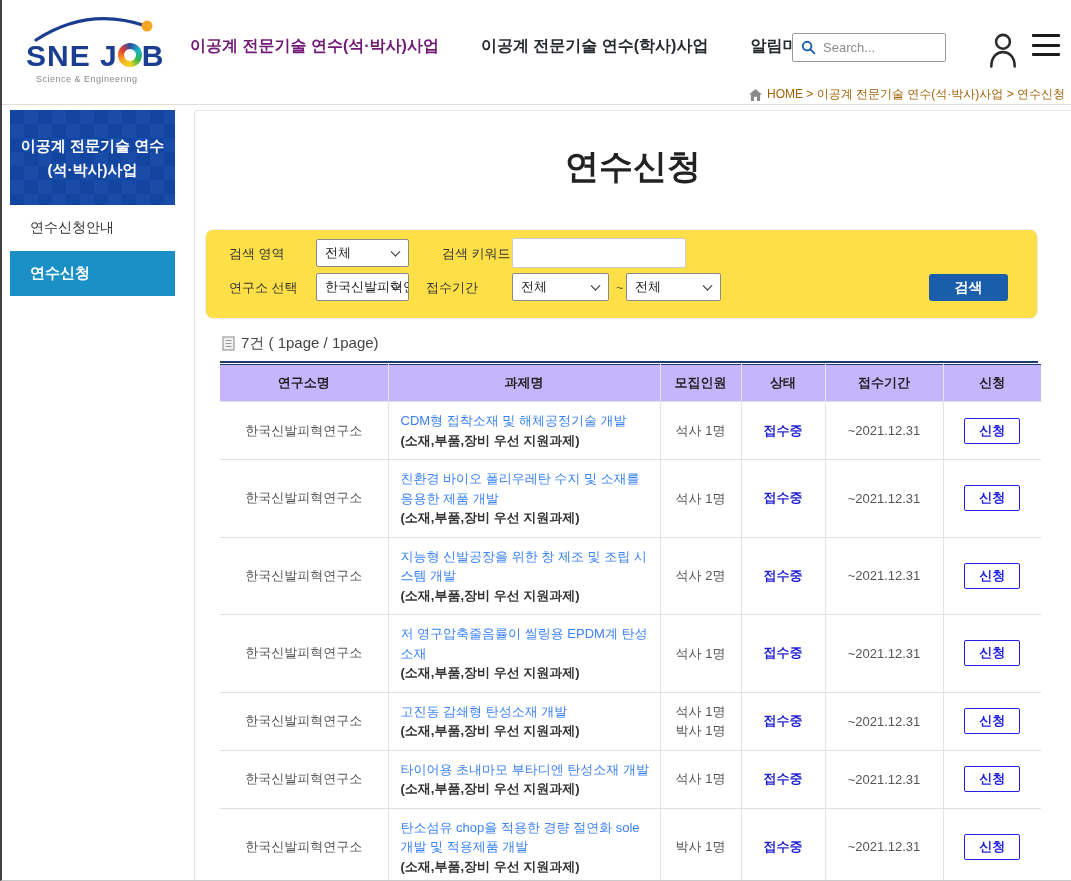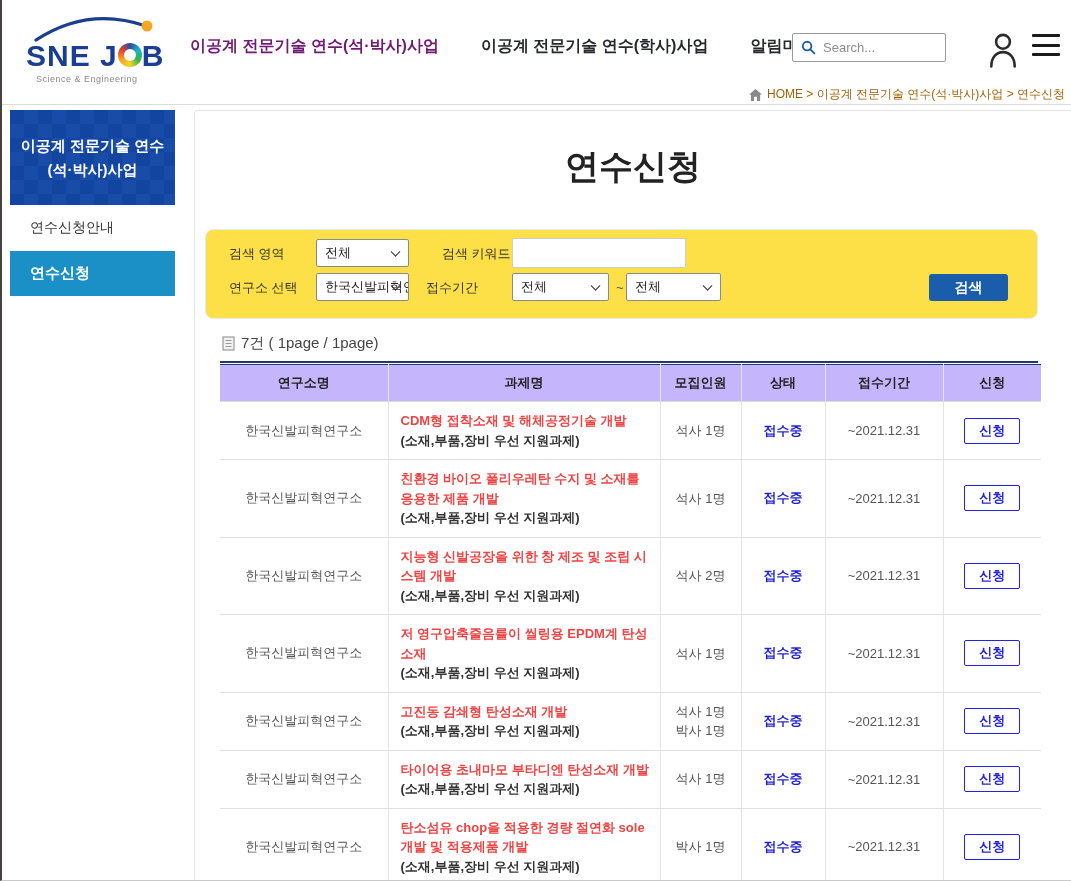--- a/index.html
+++ b/index.html
@@ -52,21 +52,21 @@
   
   .summary { margin:14px 33px 8px 27px; font-size:15px; color:#444; display:flex; align-items:center; gap:6px; height:20px; }
   
   .table-wrap { margin:0 33px 0 25px; border-top:2px solid #1e3a6e; padding-top:1px; }
   table { width:821px; border-collapse:collapse; border-top:1px solid #1e3a6e; border-bottom:1px solid #909090; table-layout:fixed; }
   th { background:#c4b5fd; font-size:13px; font-weight:600; color:#222; height:37px; border-bottom:1px solid #ddd; }
   th + th, td + td { border-left:1px solid #e4e4e4; }
   td { border-bottom:1px solid #e0e0e0; font-size:13px; color:#555; text-align:center; vertical-align:middle; padding:9px 4px; background:#fff; }
   tr:last-child td { border-bottom:none; }
   td.proj { text-align:left; padding-left:12px; padding-right:8px; }
-  .c-proj { color:#ef4444; line-height:1.5;font-weight:bold; }
+  .c-proj { color:#3b82f6; line-height:1.5; }
   .c-note { color:#333; font-weight:bold; line-height:1.5; }
   .c-quota div { line-height:1.5; }
   .c-status { color:#1f1fd0; font-weight:bold; font-size:13px; }
   .apply-btn { width:56px; height:26px; background:#fff; border:1px solid #2222e0; border-radius:2px; color:#2222e0; font-size:13px; font-weight:bold; cursor:pointer; font-family:inherit; }
 </style>
 </head>
 <body>
 
 <div class="header">
   <div class="logo">

